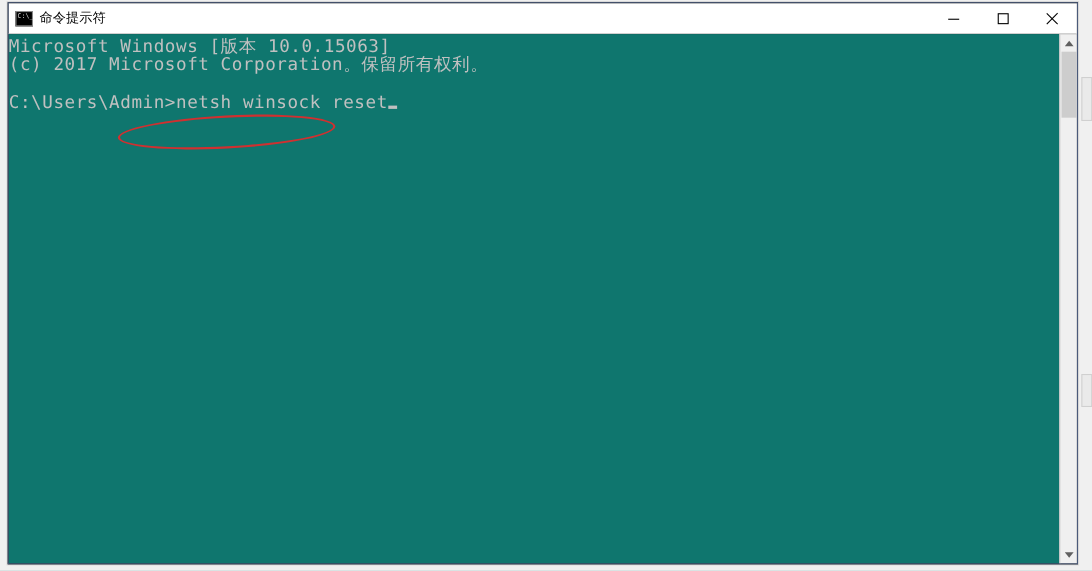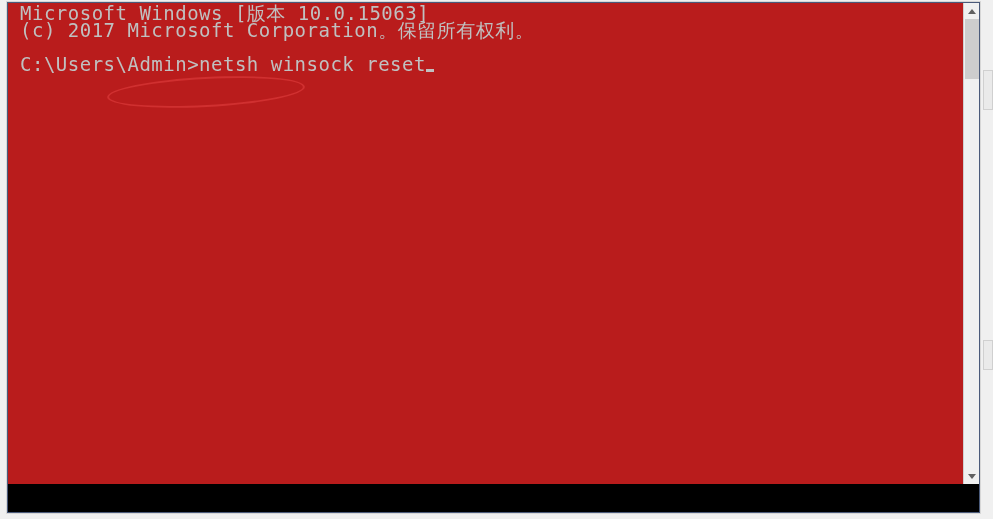--- a/index.html
+++ b/index.html
@@ -98,26 +98,26 @@
     .close-glyph::before { transform: rotate(45deg); }
     .close-glyph::after { transform: rotate(-45deg); }
 
     .terminal-area {
       position: relative;
       height: calc(100% - 28px);
       display: flex;
     }
     .terminal-content {
       flex: 1;
-      background: #b91c1c;
+      background: #0f766e;
       color: #c0c0c0;
       font-family: "NSimSun", "SimSun", "Consolas", monospace;
-      font-size: 19px;
+      font-size: 16px;
       line-height: 17px;
-      padding: 2px 0 0 12px;
+      padding: 2px 0 0 0;
       white-space: pre;
       letter-spacing: 0.5px;
       position: relative;
     }
     .terminal-line {
       white-space: pre;
     }
     .cursor {
       display: inline-block;
       width: 8px;
@@ -193,20 +193,35 @@
       border: 1px solid #d0d0d0;
     }
   </style>
 </head>
 <body>
 
 <div class="bg-frag" style="right:0;top:70px;width:10px;height:40px;"></div>
 <div class="bg-frag" style="right:0;top:340px;width:10px;height:30px;"></div>
 
 <div class="window">
+  <div class="titlebar">
+    <div class="titlebar-icon"></div>
+    <div class="titlebar-text">命令提示符</div>
+    <div class="window-controls">
+      <button class="win-btn">
+        <div class="minimize-glyph"></div>
+      </button>
+      <button class="win-btn">
+        <div class="maximize-glyph"></div>
+      </button>
+      <button class="win-btn close">
+        <div class="close-glyph"></div>
+      </button>
+    </div>
+  </div>
 
   <div class="terminal-area">
     <div class="terminal-content"><span class="terminal-line">Microsoft Windows [版本 10.0.15063]</span>
 <span class="terminal-line">(c) 2017 Microsoft Corporation。保留所有权利。</span>
 
 <span class="terminal-line"><span>C:\Users\Admin&gt;</span><span>netsh winsock reset</span><span class="cursor"></span></span>
       <div class="annotation-ellipse ellipse1"></div>
     </div>
     <div class="scrollbar">
       <div class="scroll-arrow arrow-up">

